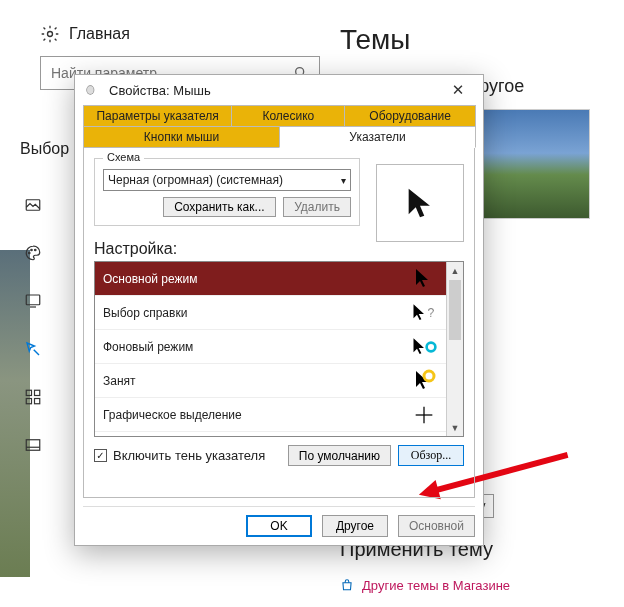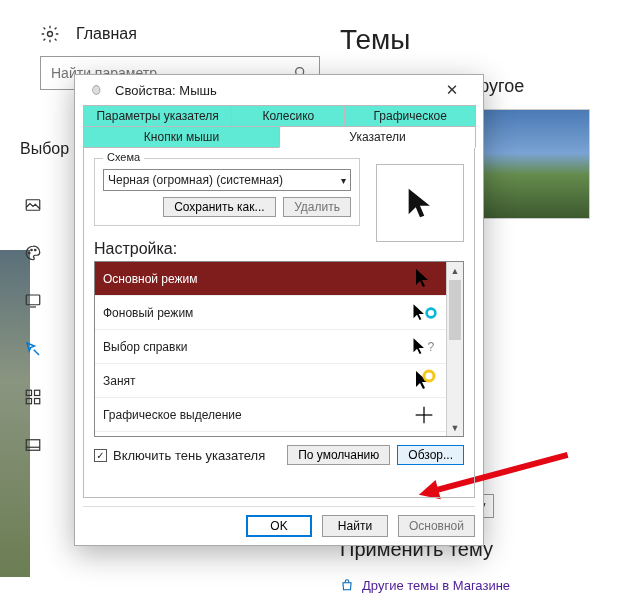--- a/index.html
+++ b/index.html
@@ -2,68 +2,68 @@
 <html><head>
 <meta charset="utf-8">
 <style>
 * { box-sizing: border-box; margin: 0; padding: 0; font-family: "Segoe UI", Tahoma, sans-serif; }
 body { width: 624px; height: 607px; overflow: hidden; background: #fff; position: relative; font-size: 13px; color: #222; }
 
 
 .bg-app { position: absolute; inset: 0; display: flex; }
 .bg-sidebar { width: 60px; background: #f6f6f6; padding-top: 24px; display: flex; flex-direction: column; align-items: center; gap: 30px; }
 .bg-sidebar .ico { width: 18px; height: 18px; color: #333; display: flex; align-items: center; justify-content: center; }
-.bg-header { position: absolute; top: 24px; left: 40px; display: flex; align-items: center; gap: 16px; }
+.bg-header { position: absolute; top: 24px; left: 40px; display: flex; align-items: center; gap: 9px; }
 .bg-header .gear { width: 20px; height: 20px; }
 .bg-header .title { font-size: 16px; }
 .bg-search { position: absolute; top: 56px; left: 40px; width: 280px; height: 34px; border: 1px solid #999; display: flex; align-items: center; padding: 0 10px; }
 .bg-search input { border: none; outline: none; flex: 1; font-size: 14px; color: #4d7c0f; background: transparent; }
 .bg-search .mag { width: 16px; height: 16px; }
 .bg-section { position: absolute; top: 140px; left: 20px; font-size: 16px; }
 .bg-right { position: absolute; left: 340px; top: 24px; right: 10px; }
 .bg-right h1 { font-size: 28px; font-weight: 400; margin-bottom: 20px; }
 .bg-right .sub { font-size: 18px; font-weight: 400; margin-bottom: 12px; }
 .wallpaper { width: 170px; height: 110px; margin-left: 80px; background: linear-gradient(to bottom, #4a7ab5 0%, #7aa3d4 40%, #648b4c 60%, #3d5a2f 100%); position: relative; border: 1px solid #ccc; }
 .wallpaper .tile { position: absolute; left: 0; bottom: 0; width: 50px; height: 50px; background: #0078d7; }
 .bg-images { margin-top: 220px; color: #555; font-size: 13px; }
 .apply-theme { position: absolute; right: 10px; bottom: 70px; border: 1px solid #999; padding: 4px 8px; font-size: 12px; background: #fff; }
 .apply-h { font-size: 20px; font-weight: 400; margin-top: 20px; }
-.store-link { display: flex; align-items: center; gap: 8px; color: #4c1d95; margin-top: 16px; font-size: 13px; }
+.store-link { display: flex; align-items: center; gap: 8px; color: #be185d; margin-top: 16px; font-size: 13px; }
 .store-link .bag { width: 14px; height: 16px; }
 
 
 .edge-photo { position: absolute; left: 0; top: 250px; width: 30px; bottom: 30px; background: linear-gradient(to bottom, #5a6f7a, #8a9580 40%, #6b7d52); }
 
 
 .dialog { position: absolute; left: 74px; top: 74px; width: 410px; height: 472px; background: #fff; border: 1px solid #aaa; box-shadow: 0 8px 28px rgba(0,0,0,.3); display: flex; flex-direction: column; }
-.dlg-title { height: 30px; display: flex; align-items: center; padding: 0 16px; }
+.dlg-title { height: 30px; display: flex; align-items: center; padding: 0 10px; }
 .dlg-title .mouse-ico { width: 16px; height: 12px; margin-right: 8px; }
 .dlg-title .ttl { flex: 1; font-size: 13px; }
 .dlg-title .close { width: 30px; text-align: center; font-size: 15px; color: #333; cursor: pointer; }
 
 .tabs { display: flex; flex-wrap: wrap; padding: 0 8px; }
 .tabs .row { display: flex; width: 100%; }
-.tab { border: 1px solid #bbb; padding: 3px 12px; font-size: 12px; background: #5eead4; margin-right: -1px; margin-bottom: -1px; cursor: pointer; text-align: center; }
+.tab { border: 1px solid #bbb; padding: 3px 12px; font-size: 12px; background: #eab308; margin-right: -1px; margin-bottom: -1px; cursor: pointer; text-align: center; }
 .tab.active { background: #fff; border-bottom-color: #fff; position: relative; z-index: 2; }
 .tab.r1a { flex: 1.4; }
 .tab.r1b { flex: 1; }
 .tab.r1c { flex: 1.2; }
 .tab.r2a { flex: 1; }
 .tab.r2b { flex: 1; }
 
 .tab-body { border: 1px solid #bbb; margin: 0 8px 8px 8px; padding: 10px 10px 6px 10px; flex: 1; display: flex; flex-direction: column; position: relative; z-index: 1; }
 
 .scheme-group { border: 1px solid #ccc; padding: 10px 8px 8px 8px; position: relative; width: 266px; }
 .scheme-group .legend { position: absolute; top: -8px; left: 8px; padding: 0 4px; background: #fff; font-size: 11px; }
 .scheme-select { width: 100%; height: 22px; border: 1px solid #888; font-size: 12px; padding-left: 4px; background: #fff; display: flex; align-items: center; justify-content: space-between; }
 .scheme-select .chev { font-size: 10px; padding-right: 4px; }
 .scheme-btns { margin-top: 6px; text-align: right; }
 .win-btn { border: 1px solid #999; background: #eee; padding: 2px 10px; font-size: 12px; margin-left: 4px; cursor: pointer; min-width: 66px; }
 .win-btn:disabled { color: #737373; cursor: default; }
-.win-btn.default { border: 1px solid #0078d7; background: #e5f1fb; }
+.win-btn.default { border: 1px solid #0078d7; background: #e5f1fb; font-family: Liberation Serif, serif; }
 .win-btn.primary { border: 2px solid #0078d7; background: #fff; }
 
 .preview-box { position: absolute; right: 10px; top: 16px; width: 88px; height: 78px; border: 1px solid #bbb; display: flex; align-items: center; justify-content: center; }
 
 .settings-label { font-size: 16px; margin-top: 14px; margin-bottom: 3px; }
 .cursor-list { border: 1px solid #888; height: 176px; display: flex; }
 .cursor-list .items { flex: 1; overflow: hidden; }
 .cursor-row { height: 34px; border-bottom: 1px solid #eee; display: flex; align-items: center; padding: 0 8px; justify-content: space-between; font-size: 12px; cursor: pointer; }
 .cursor-row.selected { background: #7f1d1d; color: #fff; }
 .cursor-row .cico { width: 28px; height: 28px; display: flex; align-items: center; justify-content: center; }
@@ -177,21 +177,21 @@
         <ellipse cx="8" cy="8" rx="5" ry="6" fill="#ddd"></ellipse>
       </svg>
     <span class="ttl">Свойства: Мышь</span>
     <span class="close">✕</span>
   </div>
 
   <div class="tabs">
     <div class="row">
       <div class="tab r1a">Параметры указателя</div>
       <div class="tab r1b">Колесико</div>
-      <div class="tab r1c">Графическое</div>
+      <div class="tab r1c">Оборудование</div>
     </div>
     <div class="row">
       <div class="tab r2a">Кнопки мыши</div>
       <div class="tab r2b active">Указатели</div>
     </div>
   </div>
 
   <div class="tab-body">
     <div class="scheme-group">
       <span class="legend">Схема</span>
@@ -217,34 +217,34 @@
       <div class="items">
         <div class="cursor-row selected">
           <span>Основной режим</span>
           <span class="cico">
               <svg width="24" height="24" viewBox="0 0 24 24">
                 <path d="M4 2l0 16 4-4 3 6 2-1-3-6 6 0z" fill="#000"></path>
               </svg>
             </span>
         </div>
         <div class="cursor-row">
+          <span>Выбор справки</span>
+          <span class="cico">
+              <svg width="28" height="24" viewBox="0 0 32 24">
+                <path d="M4 2l0 16 4-4 3 6 2-1-3-6 6 0z" fill="#000"></path>
+                <text x="20" y="16" font-size="14" fill="#000" stroke="#fff" stroke-width="0.5">?</text>
+              </svg>
+            </span>
+        </div>
+        <div class="cursor-row">
           <span>Фоновый режим</span>
           <span class="cico">
               <svg width="28" height="24" viewBox="0 0 32 24">
                 <path d="M4 2l0 16 4-4 3 6 2-1-3-6 6 0z" fill="#000"></path>
                 <circle cx="24" cy="12" r="5" fill="none" stroke="#06b8d6" stroke-width="3"></circle>
-              </svg>
-            </span>
-        </div>
-        <div class="cursor-row">
-          <span>Выбор справки</span>
-          <span class="cico">
-              <svg width="28" height="24" viewBox="0 0 32 24">
-                <path d="M4 2l0 16 4-4 3 6 2-1-3-6 6 0z" fill="#000"></path>
-                <text x="20" y="16" font-size="14" fill="#000" stroke="#fff" stroke-width="0.5">?</text>
               </svg>
             </span>
         </div>
         <div class="cursor-row">
           <span>Занят</span>
           <span class="cico">
               <svg width="24" height="24" viewBox="0 0 24 24">
                 <path d="M4 2l0 16 4-4 3 6 2-1-3-6 6 0z" fill="#000"></path>
                 <circle cx="17" cy="7" r="5" fill="none" stroke="#f5c518" stroke-width="3"></circle>
               </svg>
@@ -272,21 +272,21 @@
       <span>Включить тень указателя</span>
       <div class="def-row">
         <button class="win-btn">По умолчанию</button>
         <button class="win-btn default">Обзор...</button>
       </div>
     </div>
   </div>
 
   <div class="bottom">
     <button class="win-btn primary">OK</button>
-    <button class="win-btn">Найти</button>
+    <button class="win-btn">Другое</button>
     <button class="win-btn" disabled="">Основной</button>
   </div>
 </div>
 
 <div class="arrow">
   <div class="arrow-head"></div>
   <div class="arrow-line"></div>
 </div>
 
 </body></html>

